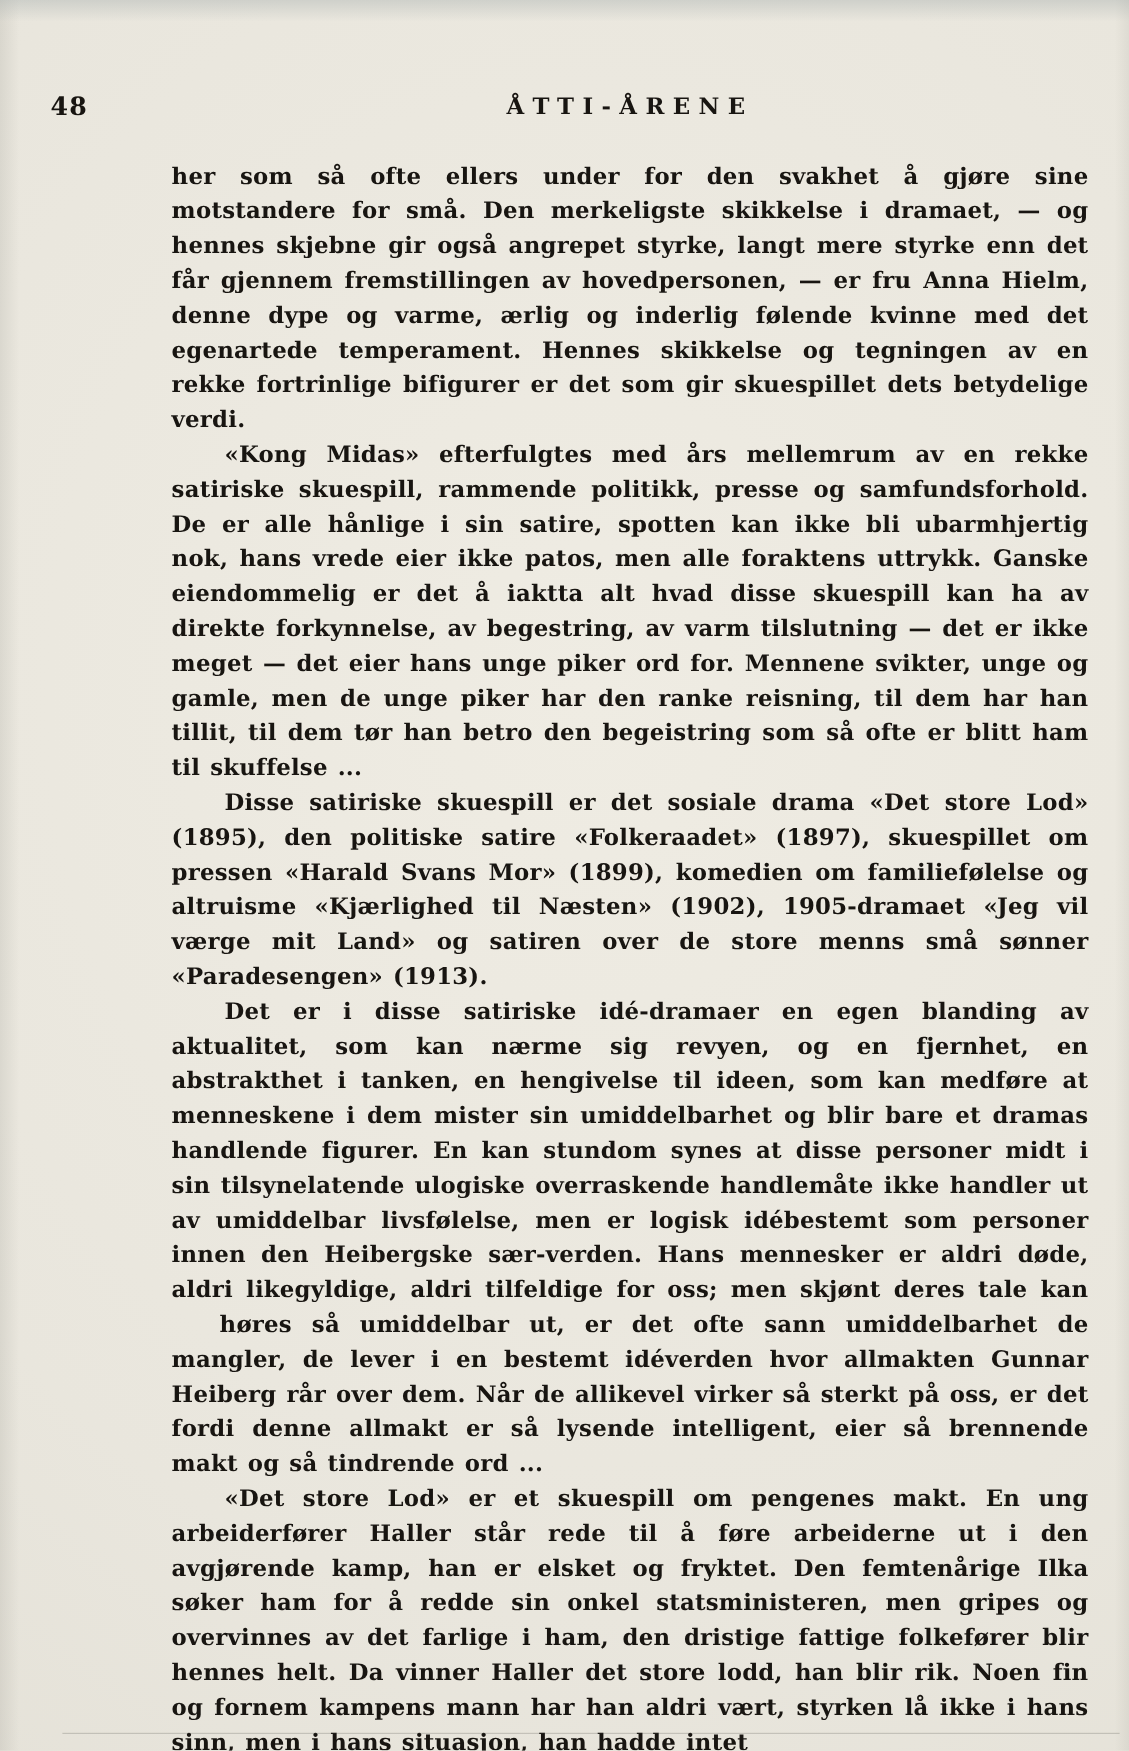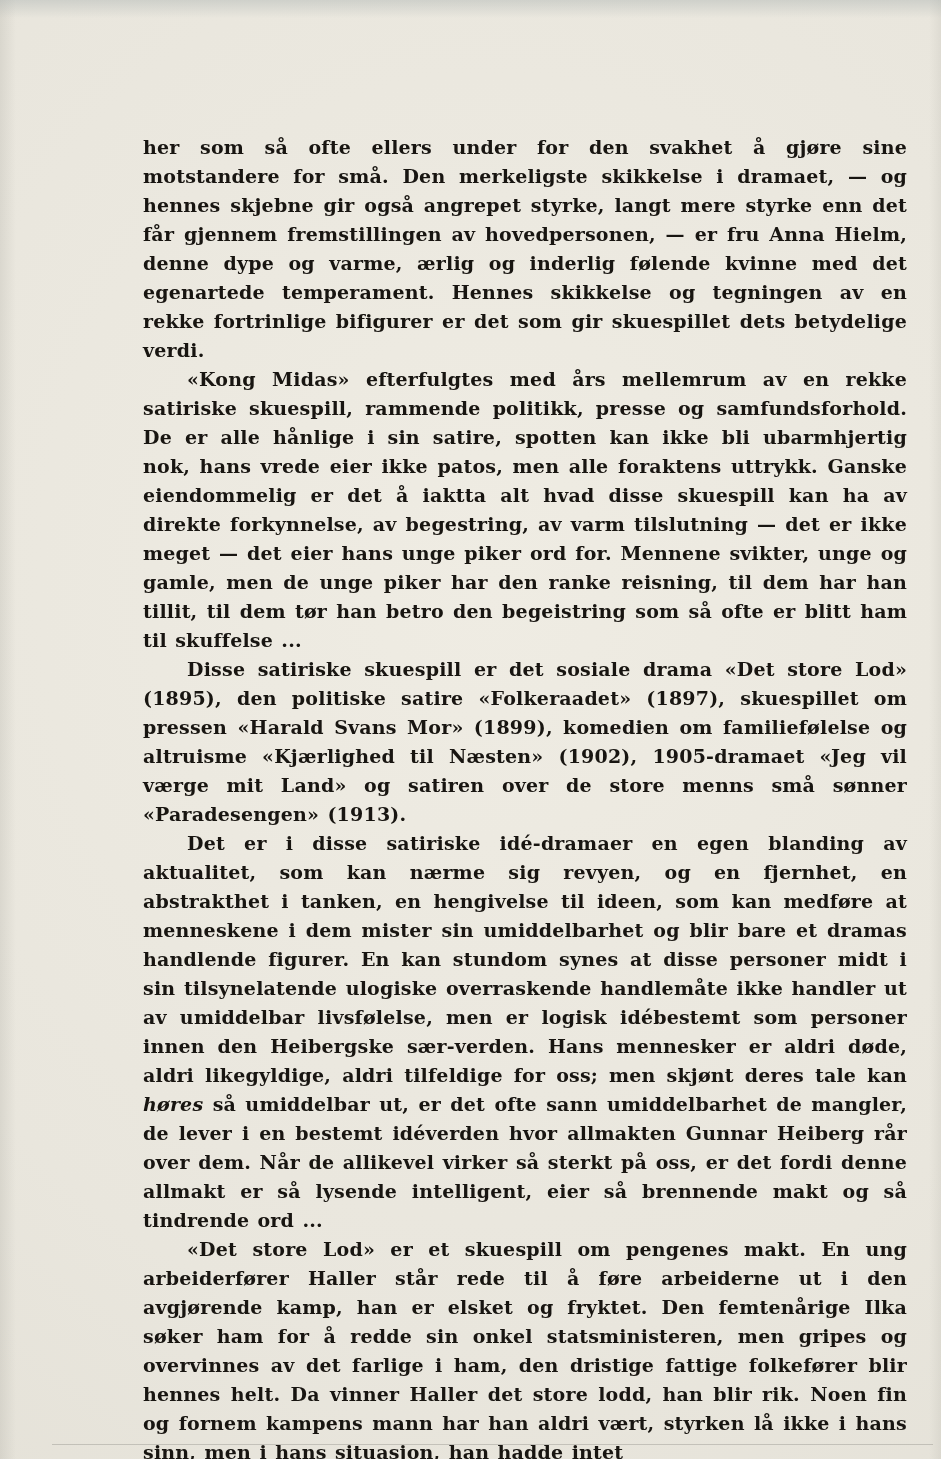--- a/index.html
+++ b/index.html
@@ -55,36 +55,40 @@
     letter-spacing: 0.2px;
     word-spacing: 1.5px;
   }
   .text-block p {
     margin: 0;
   }
   .text-block p.indent {
     text-indent: 44px;
   }
   .em {
-    font-style: italic;
+    margin-left: 40px;
   }
   .scan-bottom-line {
     position: absolute;
     left: 52px;
     right: 8px;
     top: 1444px;
     height: 1px;
     background: rgba(70, 70, 62, 0.22);
   }
 </style>
 </head>
 <body>
 
 <div class="page">
 
+  <header class="running-header">
+    <span class="page-number">48</span>
+    <span class="header-title">ÅTTI-ÅRENE</span>
+  </header>
 
   <main class="text-block">
     <p class="para"><span>her som så ofte ellers under for den svakhet å gjøre sine motstandere for små. Den merkeligste skikkelse i dramaet, — og hennes skjebne gir også angrepet styrke, langt mere styrke enn det får gjennem fremstillingen av hovedpersonen, — er fru Anna Hielm, denne dype og varme, ærlig og inderlig følende kvinne med det egenartede temperament. Hennes skikkelse og tegningen av en rekke fortrinlige bifigurer er det som gir skuespillet dets betydelige verdi.</span></p>
     <p class="para indent"><span>«Kong Midas» efterfulgtes med års mellemrum av en rekke satiriske skuespill, rammende politikk, presse og samfundsforhold. De er alle hånlige i sin satire, spotten kan ikke bli ubarmhjertig nok, hans vrede eier ikke patos, men alle foraktens uttrykk. Ganske eiendommelig er det å iaktta alt hvad disse skuespill kan ha av direkte forkynnelse, av begestring, av varm tilslutning — det er ikke meget — det eier hans unge piker ord for. Mennene svikter, unge og gamle, men de unge piker har den ranke reisning, til dem har han tillit, til dem tør han betro den begeistring som så ofte er blitt ham til skuffelse ...</span></p>
     <p class="para indent"><span>Disse satiriske skuespill er det sosiale drama «Det store Lod» (1895), den politiske satire «Folkeraadet» (1897), skuespillet om pressen «Harald Svans Mor» (1899), komedien om familiefølelse og altruisme «Kjærlighed til Næsten» (1902), 1905-dramaet «Jeg vil værge mit Land» og satiren over de store menns små sønner «Paradesengen» (1913).</span></p>
     <p class="para indent"><span>Det er i disse satiriske idé-dramaer en egen blanding av aktualitet, som kan nærme sig revyen, og en fjernhet, en abstrakthet i tanken, en hengivelse til ideen, som kan medføre at menneskene i dem mister sin umiddelbarhet og blir bare et dramas handlende figurer. En kan stundom synes at disse personer midt i sin tilsynelatende ulogiske overraskende handlemåte ikke handler ut av umiddelbar livsfølelse, men er logisk idébestemt som personer innen den Heibergske sær-verden. Hans mennesker er aldri døde, aldri likegyldige, aldri tilfeldige for oss; men skjønt deres tale kan </span><span class="em">høres</span><span> så umiddelbar ut, er det ofte sann umiddelbarhet de mangler, de lever i en bestemt idéverden hvor allmakten Gunnar Heiberg rår over dem. Når de allikevel virker så sterkt på oss, er det fordi denne allmakt er så lysende intelligent, eier så brennende makt og så tindrende ord ...</span></p>
     <p class="para indent"><span>«Det store Lod» er et skuespill om pengenes makt. En ung arbeiderfører Haller står rede til å føre arbeiderne ut i den avgjørende kamp, han er elsket og fryktet. Den femtenårige Ilka søker ham for å redde sin onkel statsministeren, men gripes og overvinnes av det farlige i ham, den dristige fattige folkefører blir hennes helt. Da vinner Haller det store lodd, han blir rik. Noen fin og fornem kampens mann har han aldri vært, styrken lå ikke i hans sinn, men i hans situasjon, han hadde intet</span></p>
   </main>
 
   <div class="scan-bottom-line"></div>

